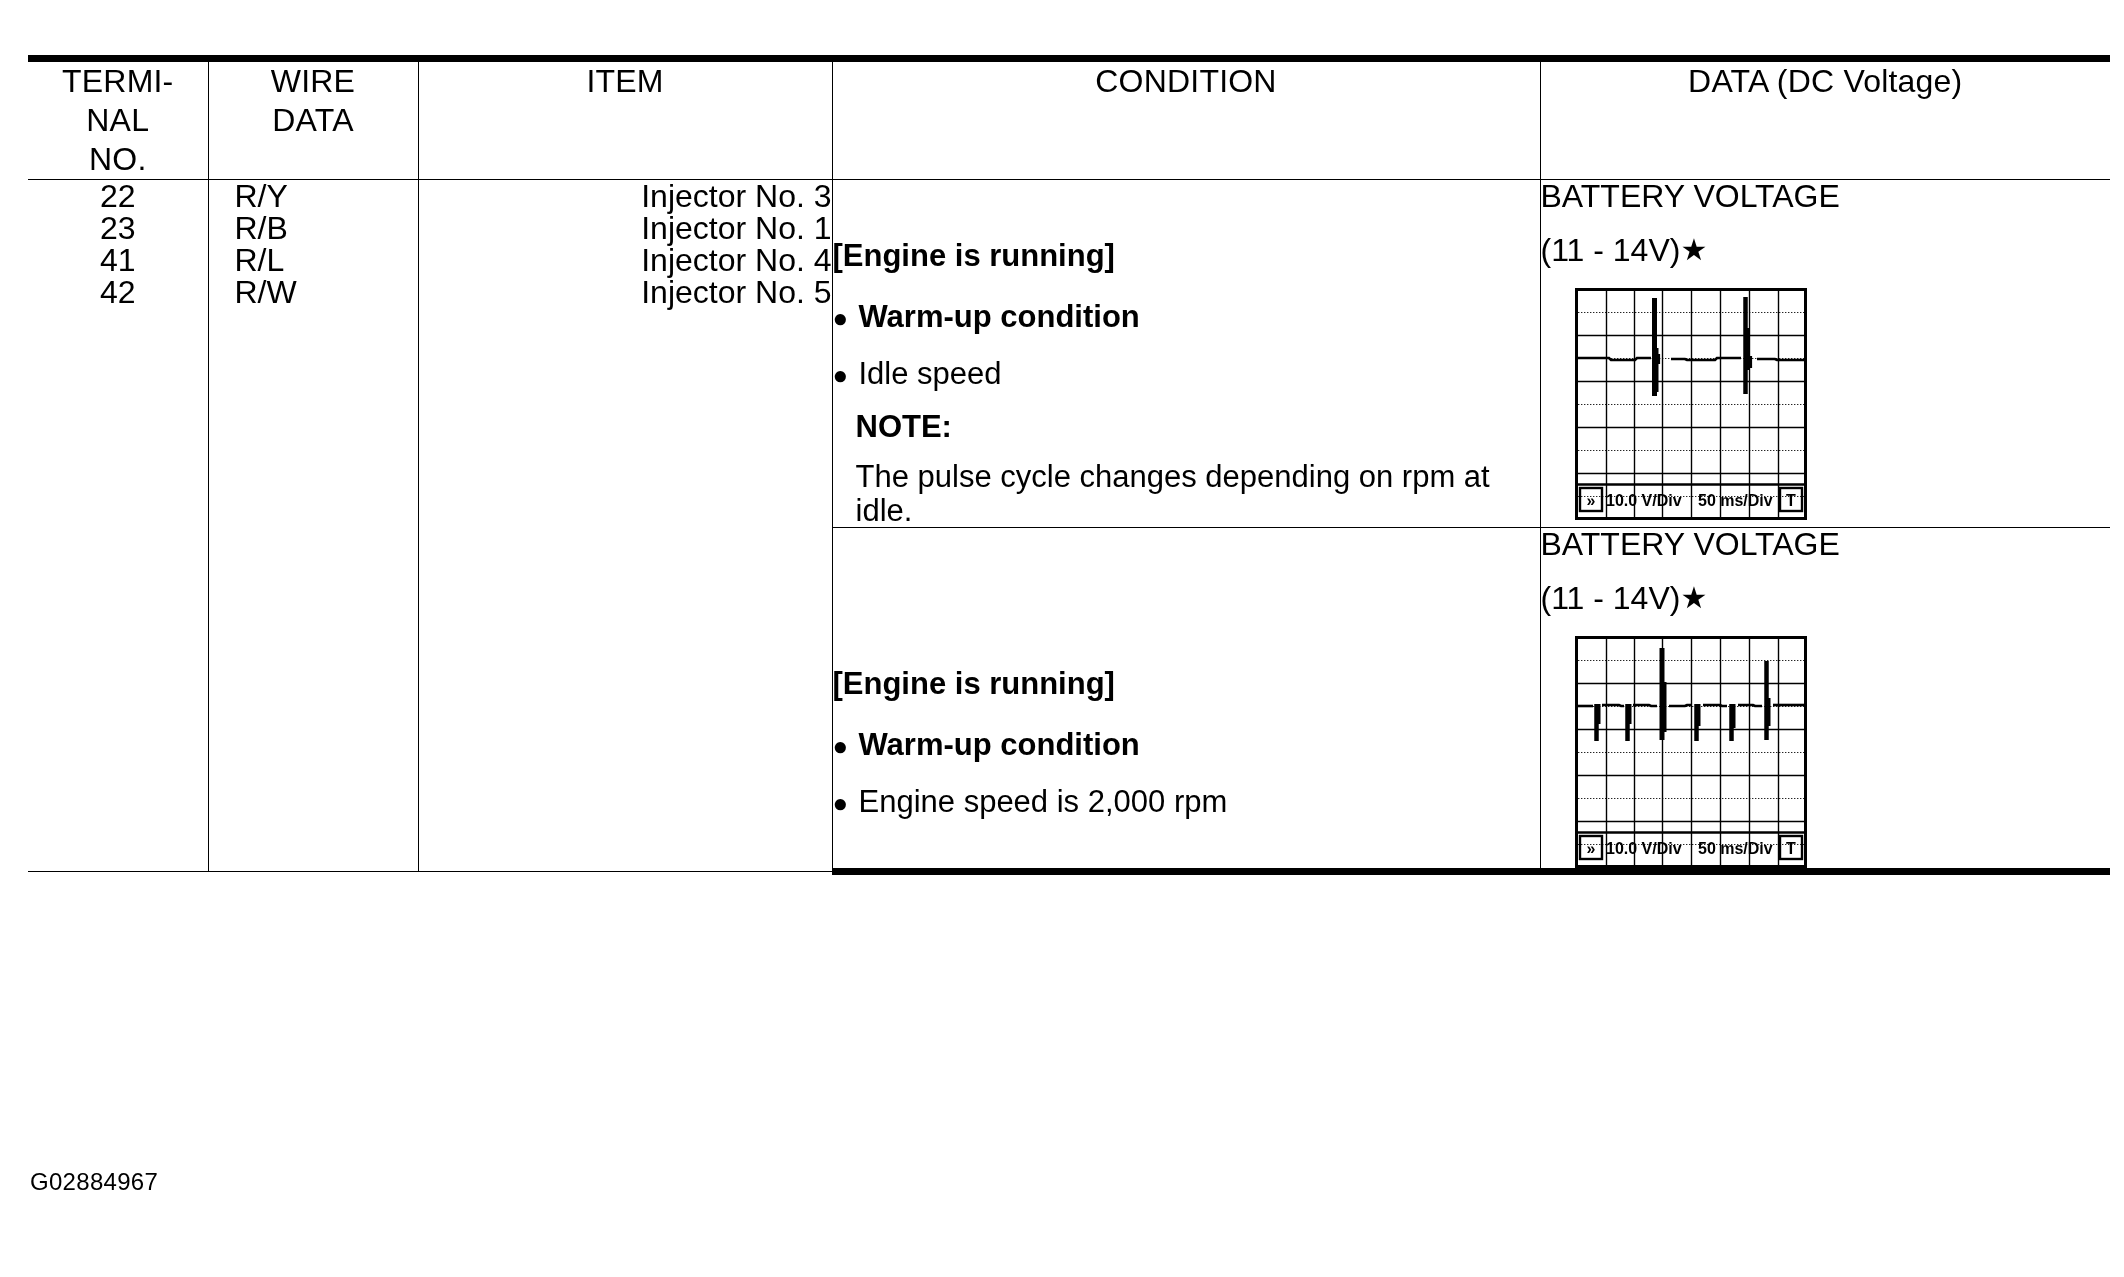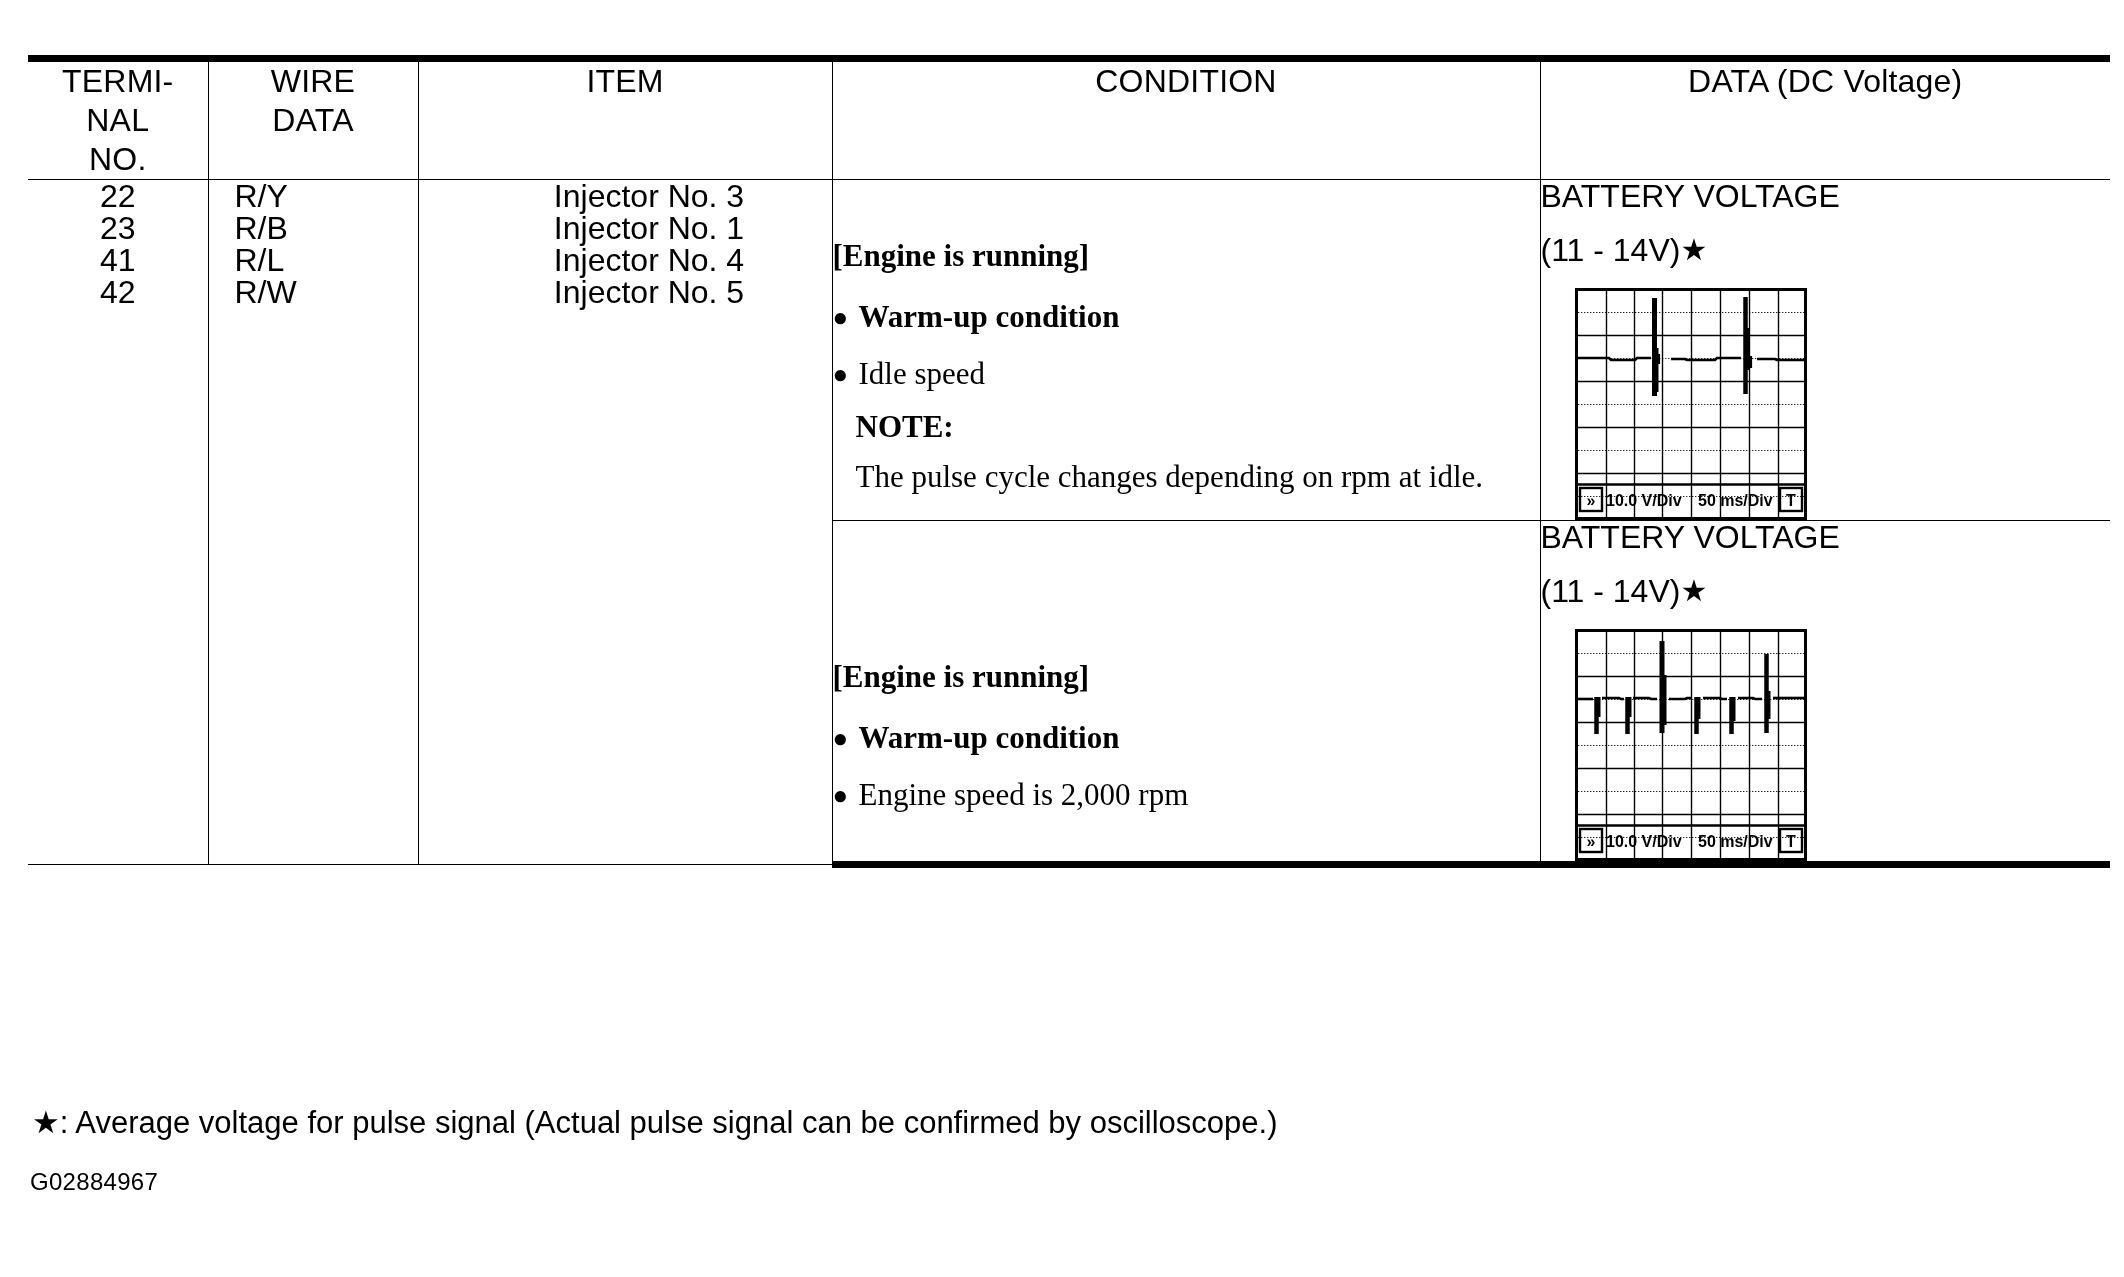--- a/index.html
+++ b/index.html
@@ -85,27 +85,26 @@
     display: block;
     height: 32px;
     line-height: 32px;
     margin-bottom: 0px;
     white-space: nowrap;
   }
   .stack .ln + .ln { margin-top: 0px; }
 
   .cell-terminal .stack { text-align: center; }
   .cell-wire .stack     { text-align: left; padding-left: 26px; }
-  .cell-item .stack     { text-align: center; padding-left: 48px; }
+  .cell-item .stack     { text-align: right; padding-left: 48px; }
 
   
   .cond-cell {
     padding: 0 18px 0 18px;
     vertical-align: top;
-    font-family: Liberation Serif, serif;
   }
   .cond-inner {
     font-size: 31px;
     line-height: 1.0;
   }
   .cond-title {
     font-weight: bold;
     font-size: 31px;
     margin: 0;
     white-space: nowrap;
@@ -441,19 +440,16 @@
                 <text x="31" y="218" font-family="Liberation Sans, sans-serif" font-size="16" font-weight="bold">10.0 V/Div</text>
                 <text x="123" y="218" font-family="Liberation Sans, sans-serif" font-size="16" font-weight="bold">50 ms/Div</text>
               </g>
             </svg>
           </div>
         </td>
       </tr>
     </tbody>
   </table>
 
-  <div class="footnote">
-    <span class="star-glyph">★</span><span>: Average voltage for pulse signal (Actual pulse signal can be confirmed by oscilloscope.)</span>
-  </div>
 
   <div class="docid">G02884967</div>
 
 </div>
 
 </body></html>

